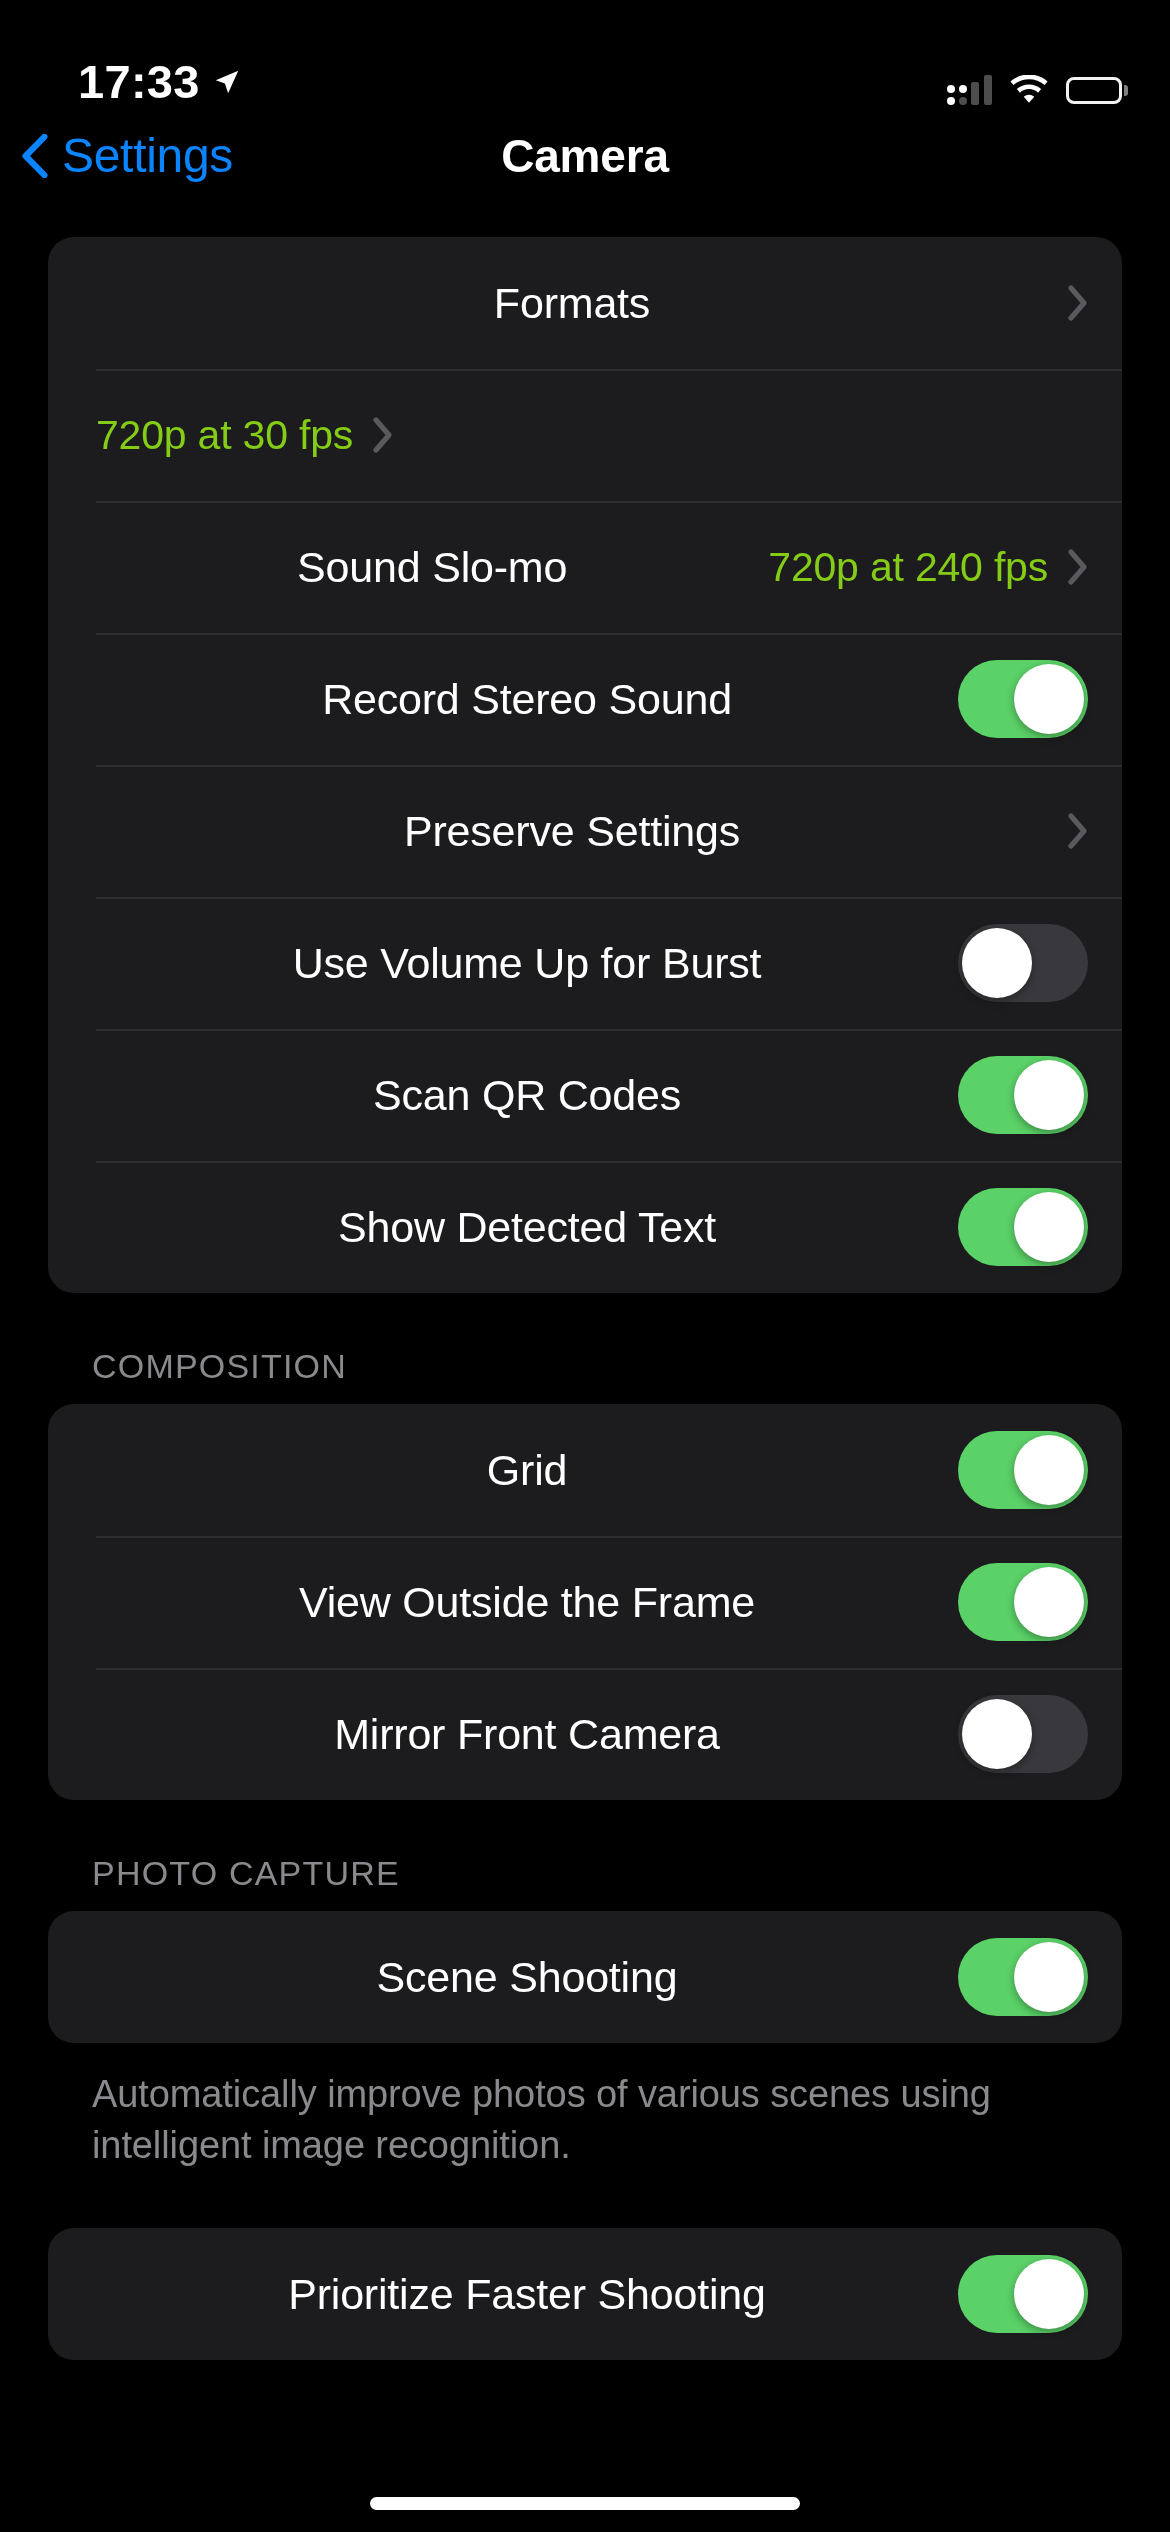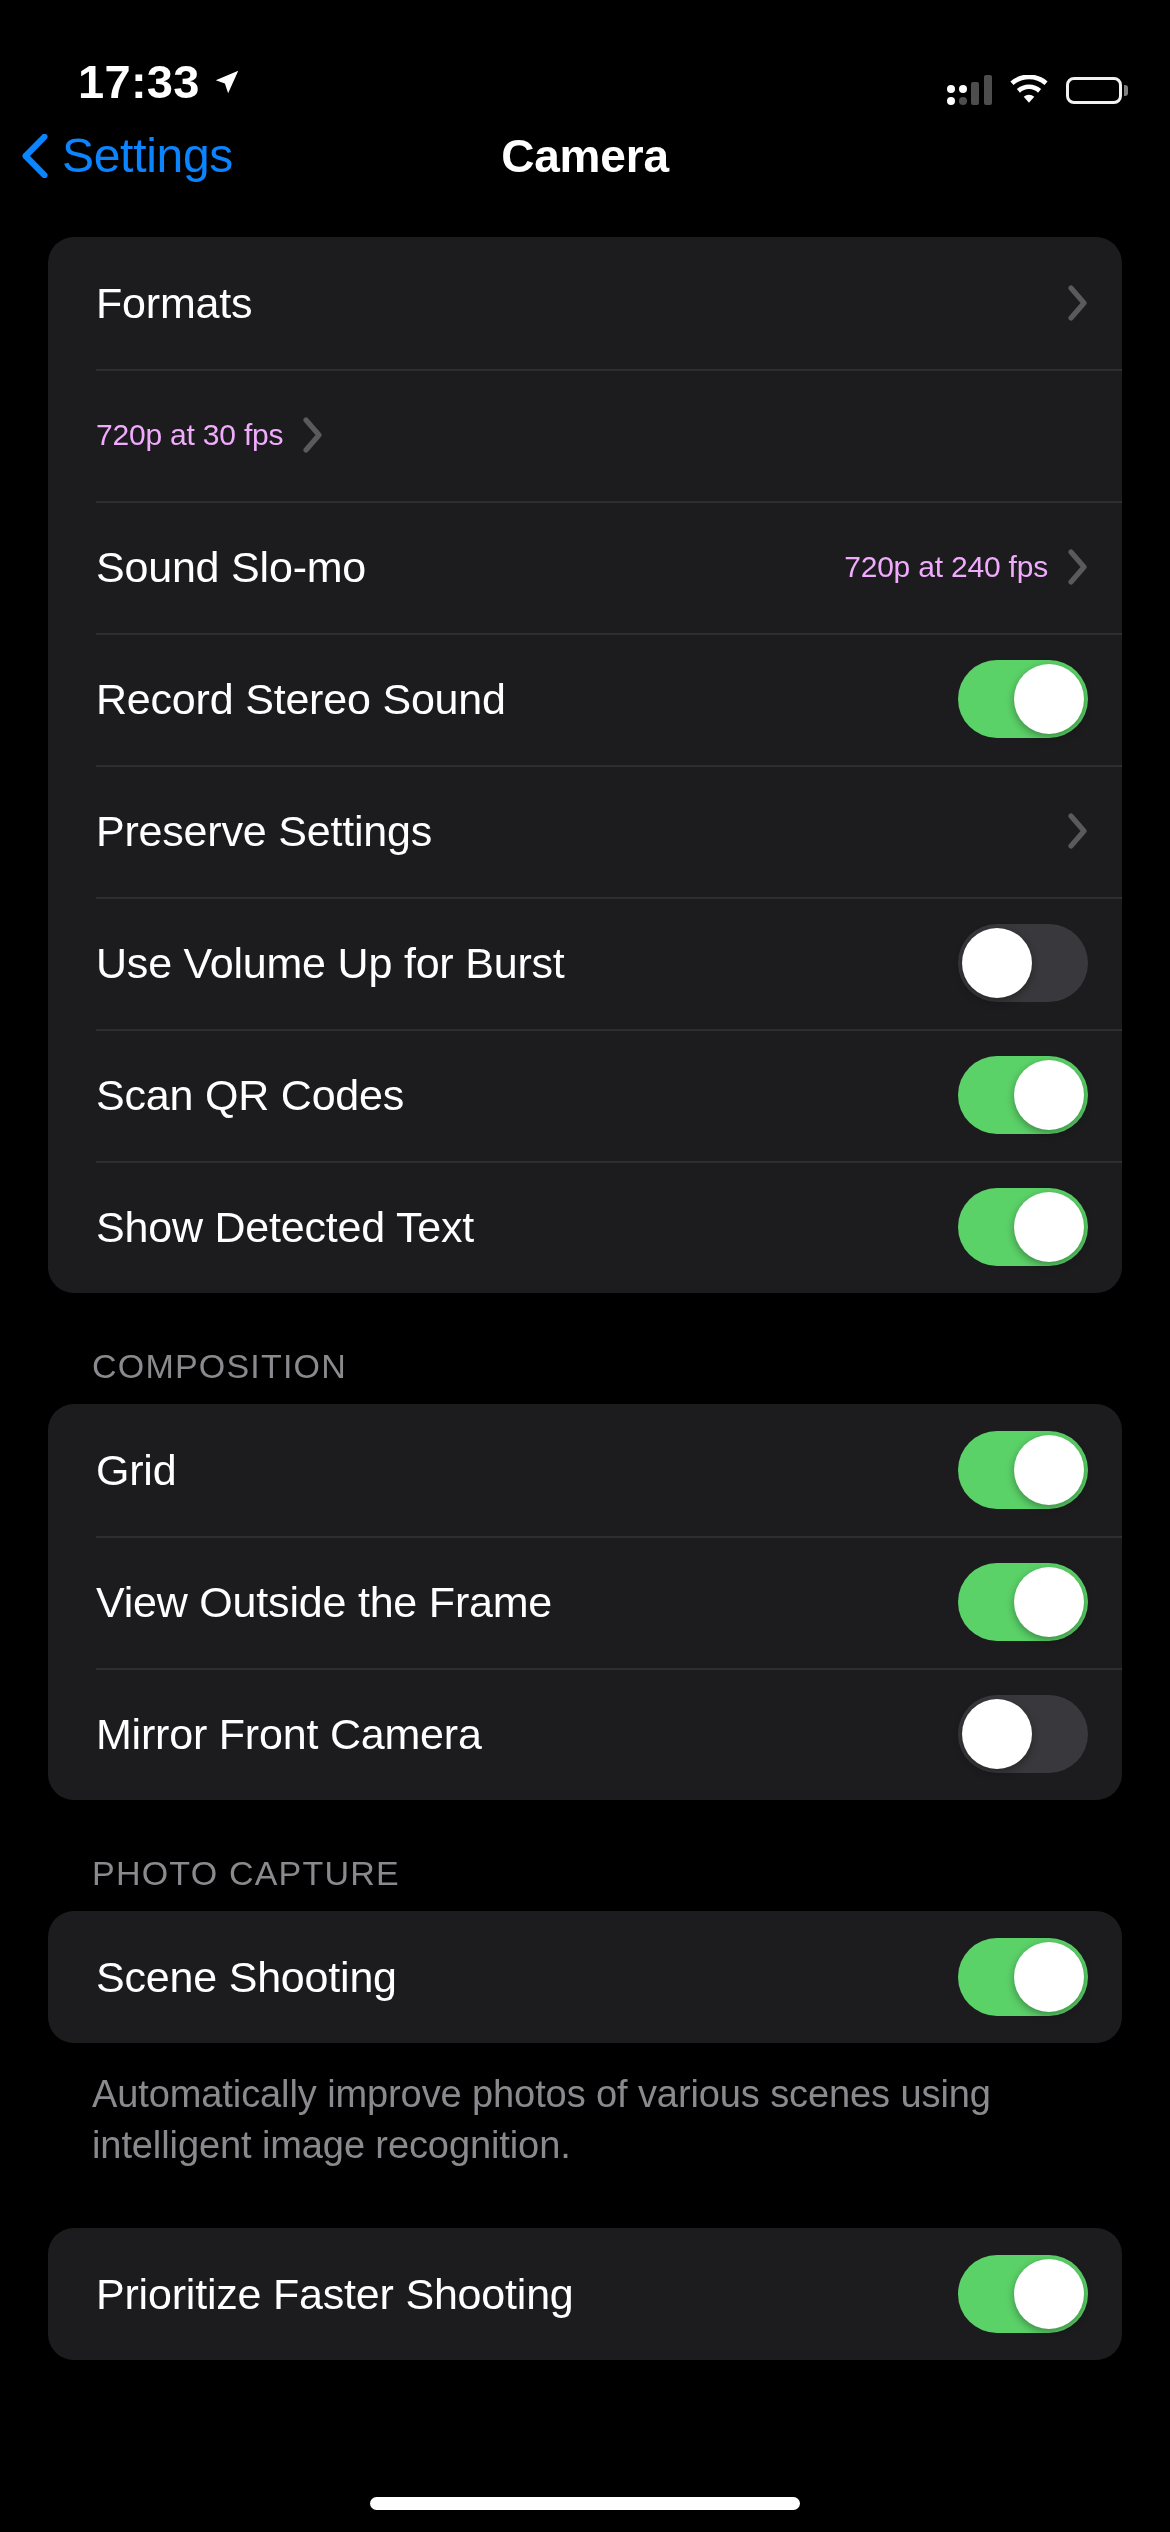--- a/index.html
+++ b/index.html
@@ -49,28 +49,28 @@
     text-align:center; color:#fff; font-size:46px; font-weight:700; letter-spacing:-0.2px;
   }
 
   
   .content { position:absolute; top:204px; left:0; width:1170px; bottom:0; }
   .group { margin:0 48px; background:#1C1C1E; border-radius:26px; overflow:hidden; }
   .group.first { margin-top:33px; }
 
   .row {
     position:relative; display:flex; align-items:center;
-    min-height:132px; padding:0 34px 0 48px;
+    min-height:132px; padding:0 34px 0 48px;text-align:center;
   }
   .row + .row::before {
     content:""; position:absolute; top:0; left:48px; right:0; height:2px; background:#2E2E30;
   }
   .row-label { color:#fff; font-size:43px; letter-spacing:-0.2px; flex:1; white-space:nowrap; }
   .row-right { display:flex; align-items:center; gap:20px; }
-  .row-value { color:#f0abfc; font-size:30px; letter-spacing:-0.2px; }
+  .row-value { color:#84cc16; font-size:41px; letter-spacing:-0.2px; }
   .chev-right { width:20px; height:36px; display:block; }
 
   
   .toggle {
     width:130px; height:78px; border-radius:39px; position:relative;
     flex:0 0 auto; cursor:pointer;
   }
   .toggle.on  { background:#5BD268; }
   .toggle.off { background:#39393D; }
   .toggle .knob {

